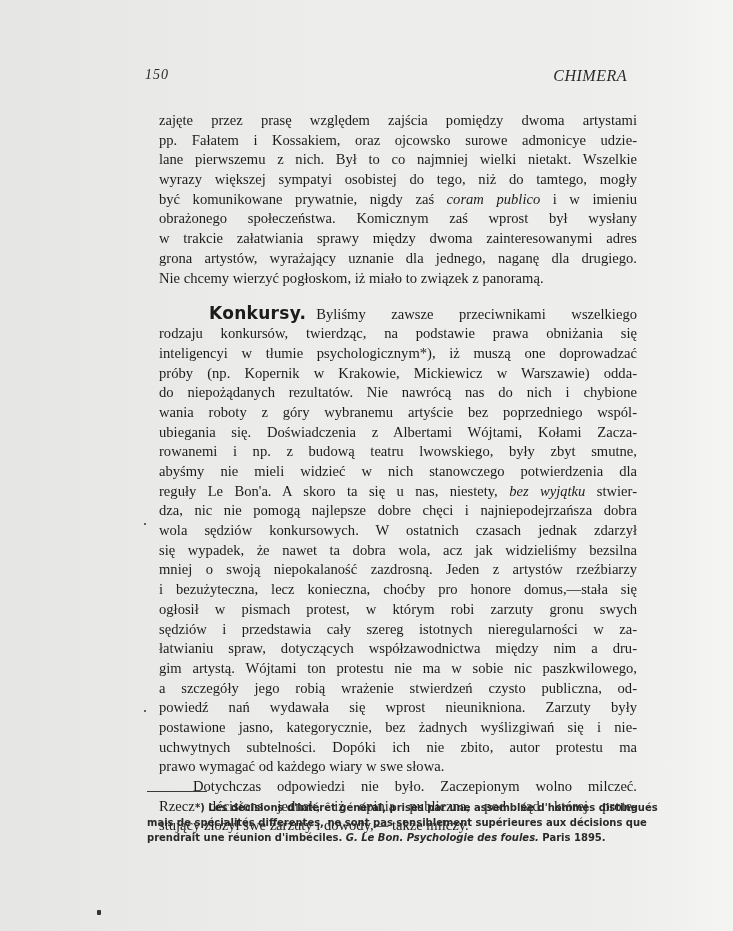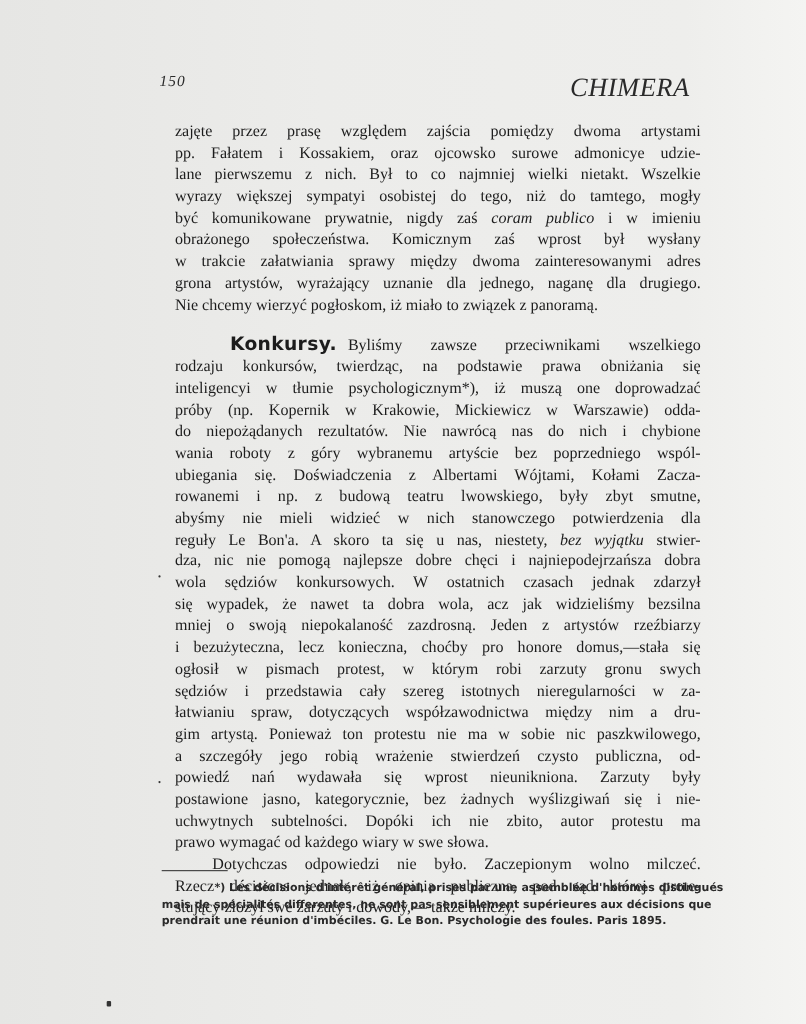--- a/index.html
+++ b/index.html
@@ -35,21 +35,21 @@
       font-style: italic;
       font-size: 14px;
       letter-spacing: 1px;
       color: #2a2a2a;
     }
     .running-title {
       position: absolute;
       right: 0;
       top: 0;
       font-style: italic;
-      font-size: 24px;
+      font-size: 16px;
       letter-spacing: 0.5px;
       color: #2a2a2a;
     }
     .body-text {
       position: absolute;
       left: 159px;
       top: 111px;
       width: 478px;
       font-size: 14.6px;
       line-height: 19.7px;
@@ -110,21 +110,21 @@
       color: #2a2a2a;
     }
     .fn-line {
       display: block;
       white-space: nowrap;
       text-align: justify;
       text-align-last: justify;
     }
     .fn-line.first { padding-left: 48px; }
     .fn-line.last { text-align-last: left; }
-    .fn-it { font-weight: bold; }
+    .fn-it { font-style: italic; font-weight: bold; }
     .speck {
       position: absolute;
       background: #333;
       border-radius: 1px;
     }
   </style>
 </head>
 <body>
 
 <div class="page">
@@ -165,21 +165,21 @@
       <span class="line">abyśmy nie mieli widzieć w nich stanowczego potwierdzenia dla</span>
       <span class="line"><span>reguły Le Bon'a. A skoro ta się u nas, niestety, </span><span class="it">bez wyjątku</span><span> stwier-</span></span>
       <span class="line">dza, nic nie pomogą najlepsze dobre chęci i najniepodejrzańsza dobra</span>
       <span class="line">wola sędziów konkursowych. W ostatnich czasach jednak zdarzył</span>
       <span class="line">się wypadek, że nawet ta dobra wola, acz jak widzieliśmy bezsilna</span>
       <span class="line">mniej o swoją niepokalaność zazdrosną. Jeden z artystów rzeźbiarzy</span>
       <span class="line">i bezużyteczna, lecz konieczna, choćby pro honore domus,—stała się</span>
       <span class="line">ogłosił w pismach protest, w którym robi zarzuty gronu swych</span>
       <span class="line">sędziów i przedstawia cały szereg istotnych nieregularności w za-</span>
       <span class="line">łatwianiu spraw, dotyczących współzawodnictwa między nim a dru-</span>
-      <span class="line">gim artystą. Ponieważ ton protestu nie ma w sobie nic paszkwilowego,</span>
+      <span class="line">gim artystą. Wójtami ton protestu nie ma w sobie nic paszkwilowego,</span>
       <span class="line">a szczegóły jego robią wrażenie stwierdzeń czysto publiczna, od-</span>
       <span class="line">powiedź nań wydawała się wprost nieunikniona. Zarzuty były</span>
       <span class="line">postawione jasno, kategorycznie, bez żadnych wyślizgiwań się i nie-</span>
       <span class="line">uchwytnych subtelności. Dopóki ich nie zbito, autor protestu ma</span>
       <span class="line last">prawo wymagać od każdego wiary w swe słowa.</span>
     </div>
 
     <div>
       <span class="line indent">Dotychczas odpowiedzi nie było. Zaczepionym wolno milczeć.</span>
       <span class="line">Rzecz décisions jednak, iż opinia publiczna, pod sąd której prote-</span>

